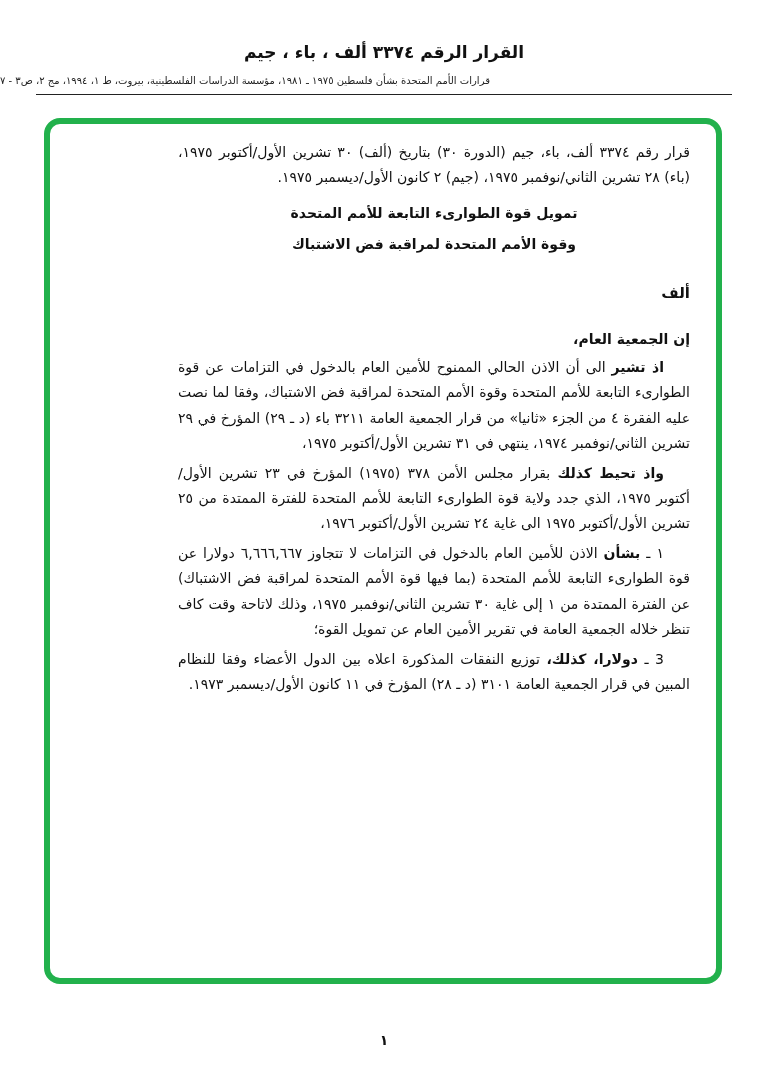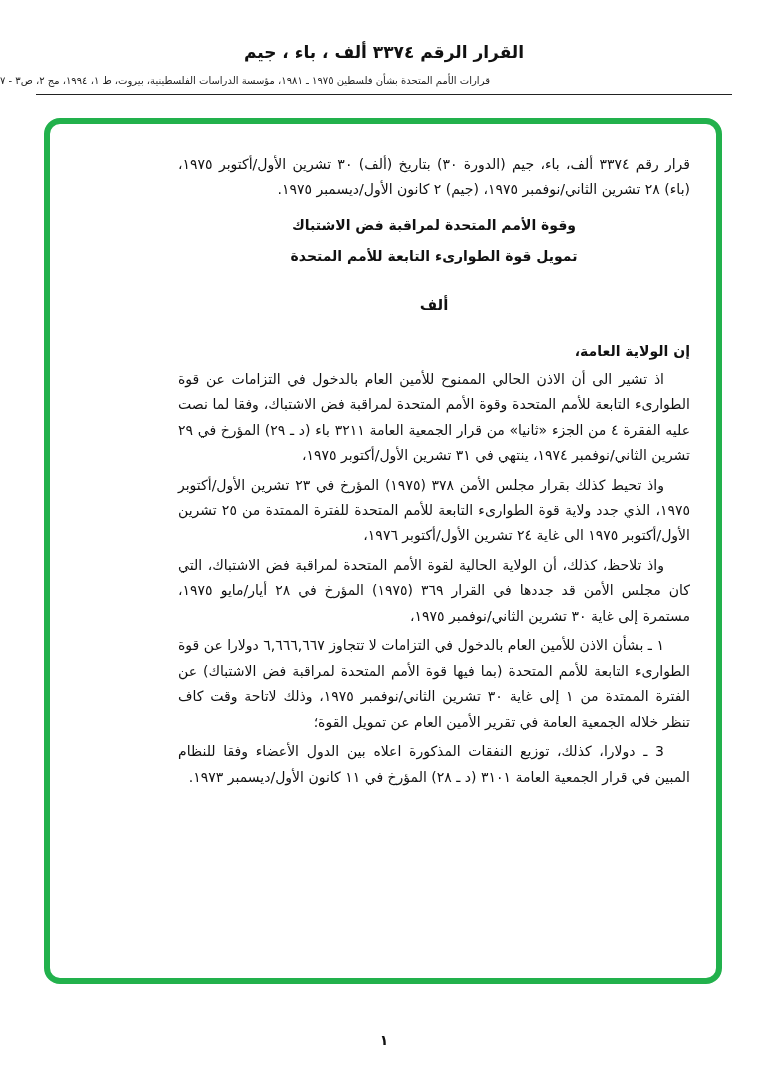--- a/index.html
+++ b/index.html
@@ -28,37 +28,37 @@
     border-top:1.6px solid #222;
   }
   .doc-frame {
     position:absolute; top:118px; left:44px;
     width:678px; height:866px;
     border:6px solid #22b14c;
     border-radius:16px;
     background:#fff;
   }
   .doc-content {
-    position:absolute; top:28px; right:26px;
+    position:absolute; top:16px; right:26px;
     width:512px;
     direction:rtl;
     text-align:justify;
     font-size:14px;
     line-height:1.82;
   }
   .intro-par { text-align:justify; margin-bottom:10px; }
   .center-heading {
     text-align:center; font-weight:bold; margin:6px 0 0 0;
   }
   .section-letter {
-    text-align:center; font-weight:bold; margin:22px 0 20px 0; font-size:15px;
+    text-align:right; font-weight:bold; margin:22px 0 20px 0; font-size:15px;
   }
   .preamble { font-weight:bold; margin-bottom:2px; }
   .body-par { text-indent:26px; margin-bottom:4px; }
-  .body-par .lead { font-weight:normal; }
+  .body-par .lead { font-weight:bold; }
   .page-number {
     position:absolute; top:1032px; left:0; width:100%;
     text-align:center; font-size:14px; font-weight:bold;
   }
 </style>
 </head>
 <body>
 
 <div class="page">
 
@@ -66,39 +66,36 @@
 
   <div class="doc-source">قرارات الأمم المتحدة بشأن فلسطين ١٩٧٥ ـ ١٩٨١، مؤسسة الدراسات الفلسطينية، بيروت، ط ١، ١٩٩٤، مج ٢، ص٣ - ٧</div>
 
   <div class="doc-rule"></div>
 
   <div class="doc-frame" style="border-color: rgb(34, 177, 76);">
     <div class="doc-content">
 
       <div class="intro-par">قرار رقم ٣٣٧٤ ألف، باء، جيم (الدورة ٣٠) بتاريخ (ألف) ٣٠ تشرين الأول/أكتوبر ١٩٧٥، (باء) ٢٨ تشرين الثاني/نوفمبر ١٩٧٥، (جيم) ٢ كانون الأول/ديسمبر ١٩٧٥.</div>
 
+      <div class="center-heading">تمويل قوة الطوارىء التابعة للأمم المتحدة</div>
+
       <div class="center-heading">وقوة الأمم المتحدة لمراقبة فض الاشتباك</div>
-
-      <div class="center-heading">تمويل قوة الطوارىء التابعة للأمم المتحدة</div>
 
       <div class="section-letter">ألف</div>
 
-      <div class="preamble">إن الولاية العامة،</div>
+      <div class="preamble">إن الجمعية العام،</div>
 
       <p class="body-par">
         <span></span><span class="lead">اذ تشير</span><span> الى أن الاذن الحالي الممنوح للأمين العام بالدخول في التزامات عن قوة الطوارىء التابعة للأمم المتحدة وقوة الأمم المتحدة لمراقبة فض الاشتباك، وفقا لما نصت عليه الفقرة ٤ من الجزء «ثانيا» من قرار الجمعية العامة ٣٢١١ باء (د ـ ٢٩) المؤرخ في ٢٩ تشرين الثاني/نوفمبر ١٩٧٤، ينتهي في ٣١ تشرين الأول/أكتوبر ١٩٧٥،</span>
       </p>
 
       <p class="body-par">
         <span></span><span class="lead">واذ تحيط كذلك</span><span> بقرار مجلس الأمن ٣٧٨ (١٩٧٥) المؤرخ في ٢٣ تشرين الأول/أكتوبر ١٩٧٥، الذي جدد ولاية قوة الطوارىء التابعة للأمم المتحدة للفترة الممتدة من ٢٥ تشرين الأول/أكتوبر ١٩٧٥ الى غاية ٢٤ تشرين الأول/أكتوبر ١٩٧٦،</span>
       </p>
 
-      <p class="body-par">
-        <span></span><span class="lead">واذ تلاحظ، كذلك،</span><span> أن الولاية الحالية لقوة الأمم المتحدة لمراقبة فض الاشتباك، التي كان مجلس الأمن قد جددها في القرار ٣٦٩ (١٩٧٥) المؤرخ في ٢٨ أيار/مايو ١٩٧٥، مستمرة إلى غاية ٣٠ تشرين الثاني/نوفمبر ١٩٧٥،</span>
-      </p>
 
       <p class="body-par">
         <span>١ ـ </span><span class="lead">بشأن</span><span> الاذن للأمين العام بالدخول في التزامات لا تتجاوز ٦,٦٦٦,٦٦٧ دولارا عن قوة الطوارىء التابعة للأمم المتحدة (بما فيها قوة الأمم المتحدة لمراقبة فض الاشتباك) عن الفترة الممتدة من ١ إلى غاية ٣٠ تشرين الثاني/نوفمبر ١٩٧٥، وذلك لاتاحة وقت كاف تنظر خلاله الجمعية العامة في تقرير الأمين العام عن تمويل القوة؛</span>
       </p>
 
       <p class="body-par">
         <span>3 ـ </span><span class="lead">دولارا، كذلك،</span><span> توزيع النفقات المذكورة اعلاه بين الدول الأعضاء وفقا للنظام المبين في قرار الجمعية العامة ٣١٠١ (د ـ ٢٨) المؤرخ في ١١ كانون الأول/ديسمبر ١٩٧٣.</span>
       </p>
 
     </div>

